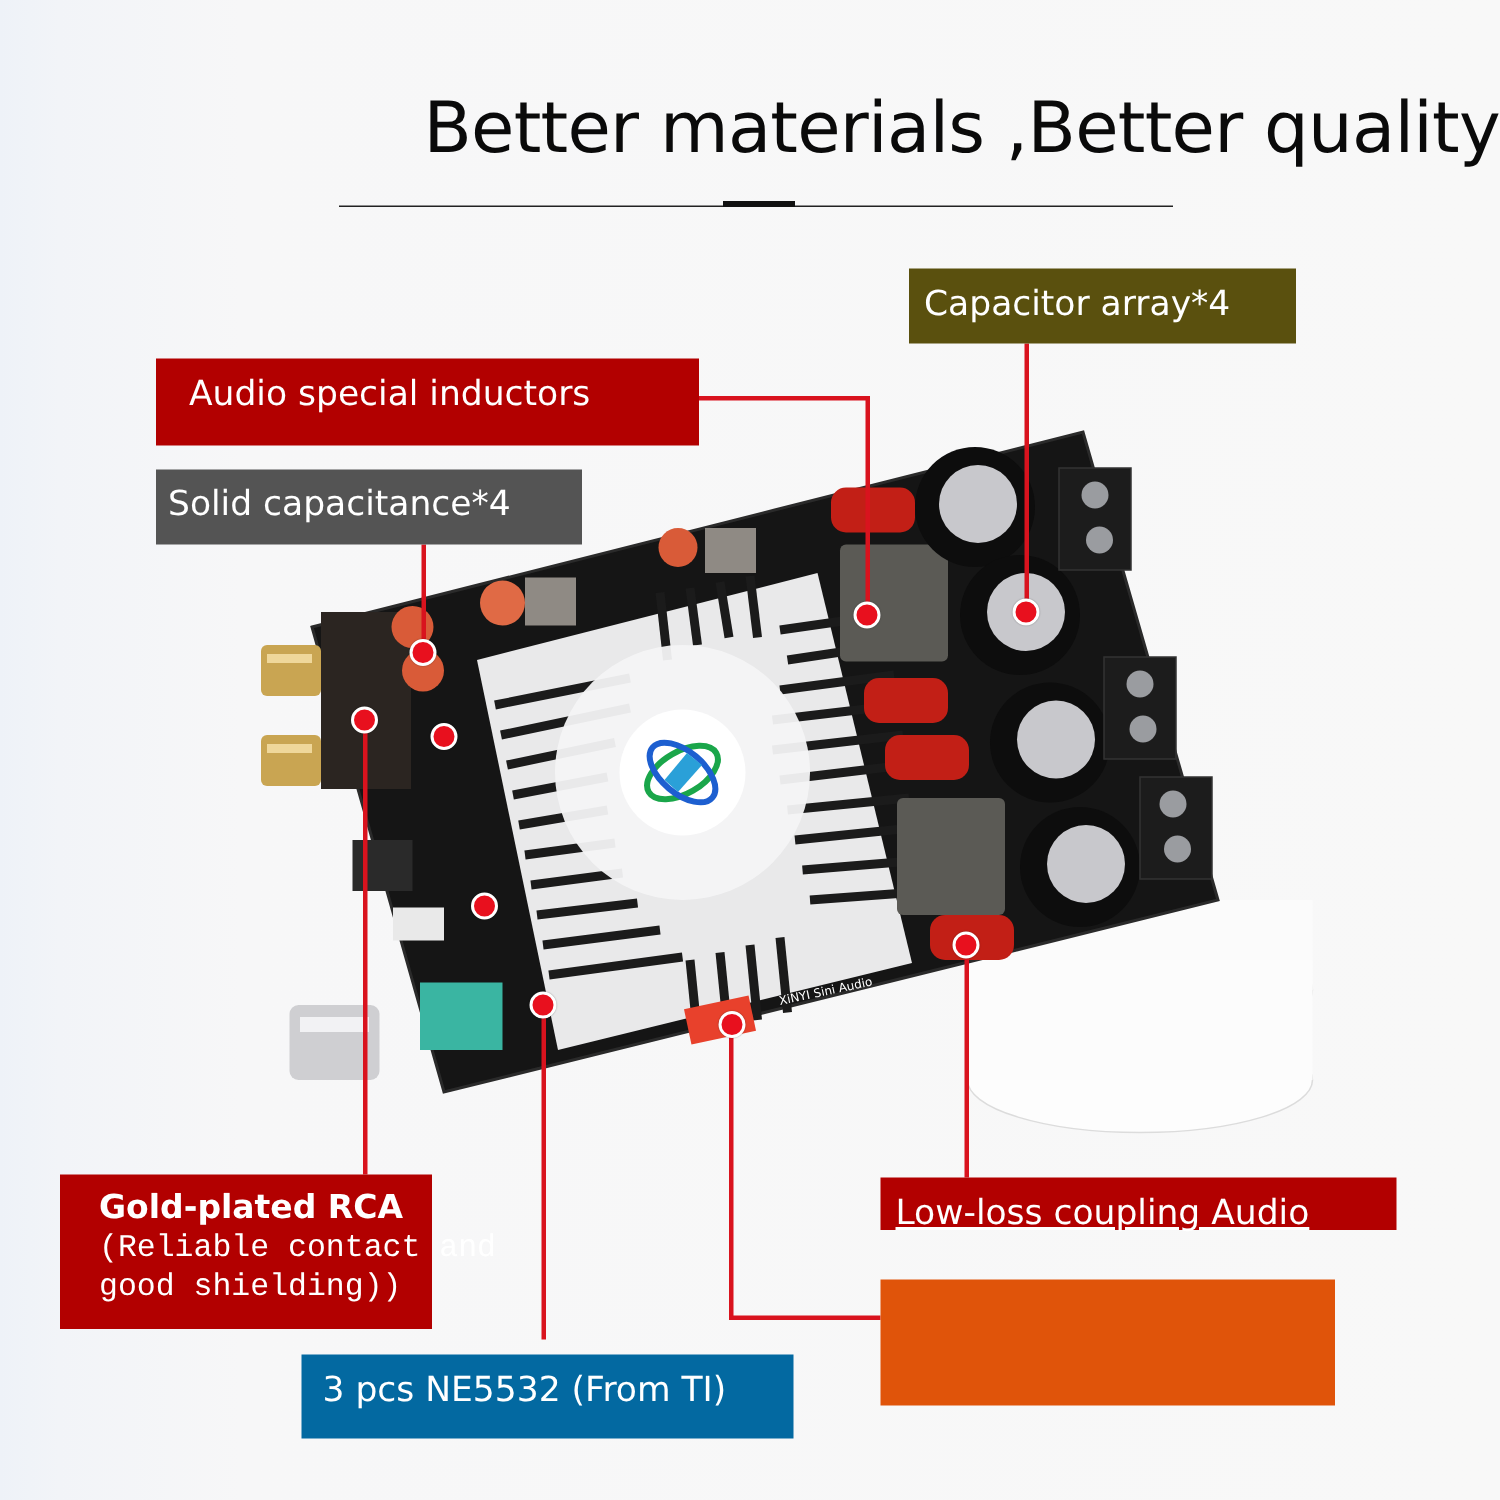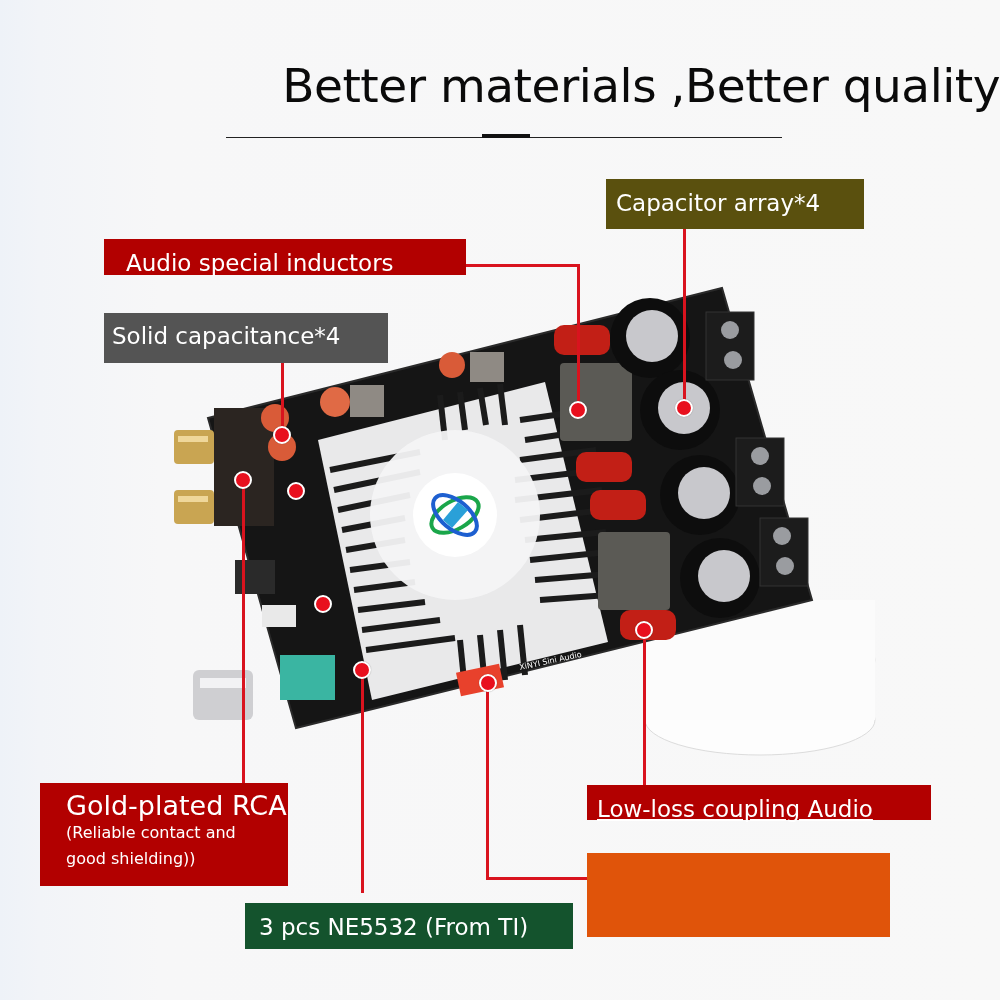--- a/index.html
+++ b/index.html
@@ -13,29 +13,29 @@
       font-size: 47px; color: #0a0a0a; letter-spacing: -0.5px; font-weight: normal;
     }
     .rule { position: absolute; left: 226px; width: 556px; top: 137px; height: 1px; background: #222; }
     .rule-accent { position: absolute; left: 482px; width: 48px; top: 134px; height: 4px; background: #111; }
 
     .label {
       position: absolute; color: #fff; box-sizing: border-box; white-space: nowrap;
       font-size: 23px; line-height: 28px;
     }
     .lbl-cap { left: 606px; top: 179px; width: 258px; height: 50px; background: #5a500e; padding: 10px 0 0 10px; }
-    .lbl-ind { left: 104px; top: 239px; width: 362px; height: 36px; background: #b20000; padding: 10px 0 0 22px; }
+    .lbl-ind { left: 104px; top: 239px; width: 362px; height: 58px; background: #b20000; padding: 10px 0 0 22px; }
     .lbl-solid { left: 104px; top: 313px; width: 284px; height: 50px; background: #545454; padding: 9px 0 0 8px; }
     .lbl-rca { left: 40px; top: 783px; width: 248px; height: 103px; background: #b20000; padding: 9px 0 0 26px; }
-    .lbl-rca .t1 { font-size: 27px; line-height: 28px; display: block; }
-    .lbl-rca .t2 { font-size: 16px; line-height: 26px; display: block; }
+    .lbl-rca .t1 { font-size: 22px; line-height: 28px; display: block; font-weight: bold; }
+    .lbl-rca .t2 { font-size: 21px; line-height: 26px; display: block; font-family: Liberation Mono, monospace; }
     .lbl-low { left: 587px; top: 785px; width: 344px; height: 35px; background: #b20000; padding: 10px 0 0 10px; text-decoration: underline; }
     .lbl-key { left: 587px; top: 853px; width: 303px; height: 84px; background: #e0540a; padding: 9px 0 0 18px; }
     .lbl-key span { display: block; font-size: 23px; line-height: 32px; }
-    .lbl-ne { left: 201px; top: 903px; width: 328px; height: 46px; background: #14532d; padding: 10px 0 0 14px; margin-left: 44px; }
+    .lbl-ne { left: 201px; top: 903px; width: 328px; height: 56px; background: #0369a1; padding: 10px 0 0 14px; }
 
     .leader { position: absolute; background: #d9131e; }
     .dot {
       position: absolute; width: 18px; height: 18px; border-radius: 50%;
       background: #e8101e; border: 2px solid #fff; box-sizing: border-box;
       margin-left: -9px; margin-top: -9px; box-shadow: 0 0 1px rgba(0,0,0,.4);
     }
 
     
     .scene { position: absolute; left: 0; top: 0; width: 1000px; height: 1000px; }

